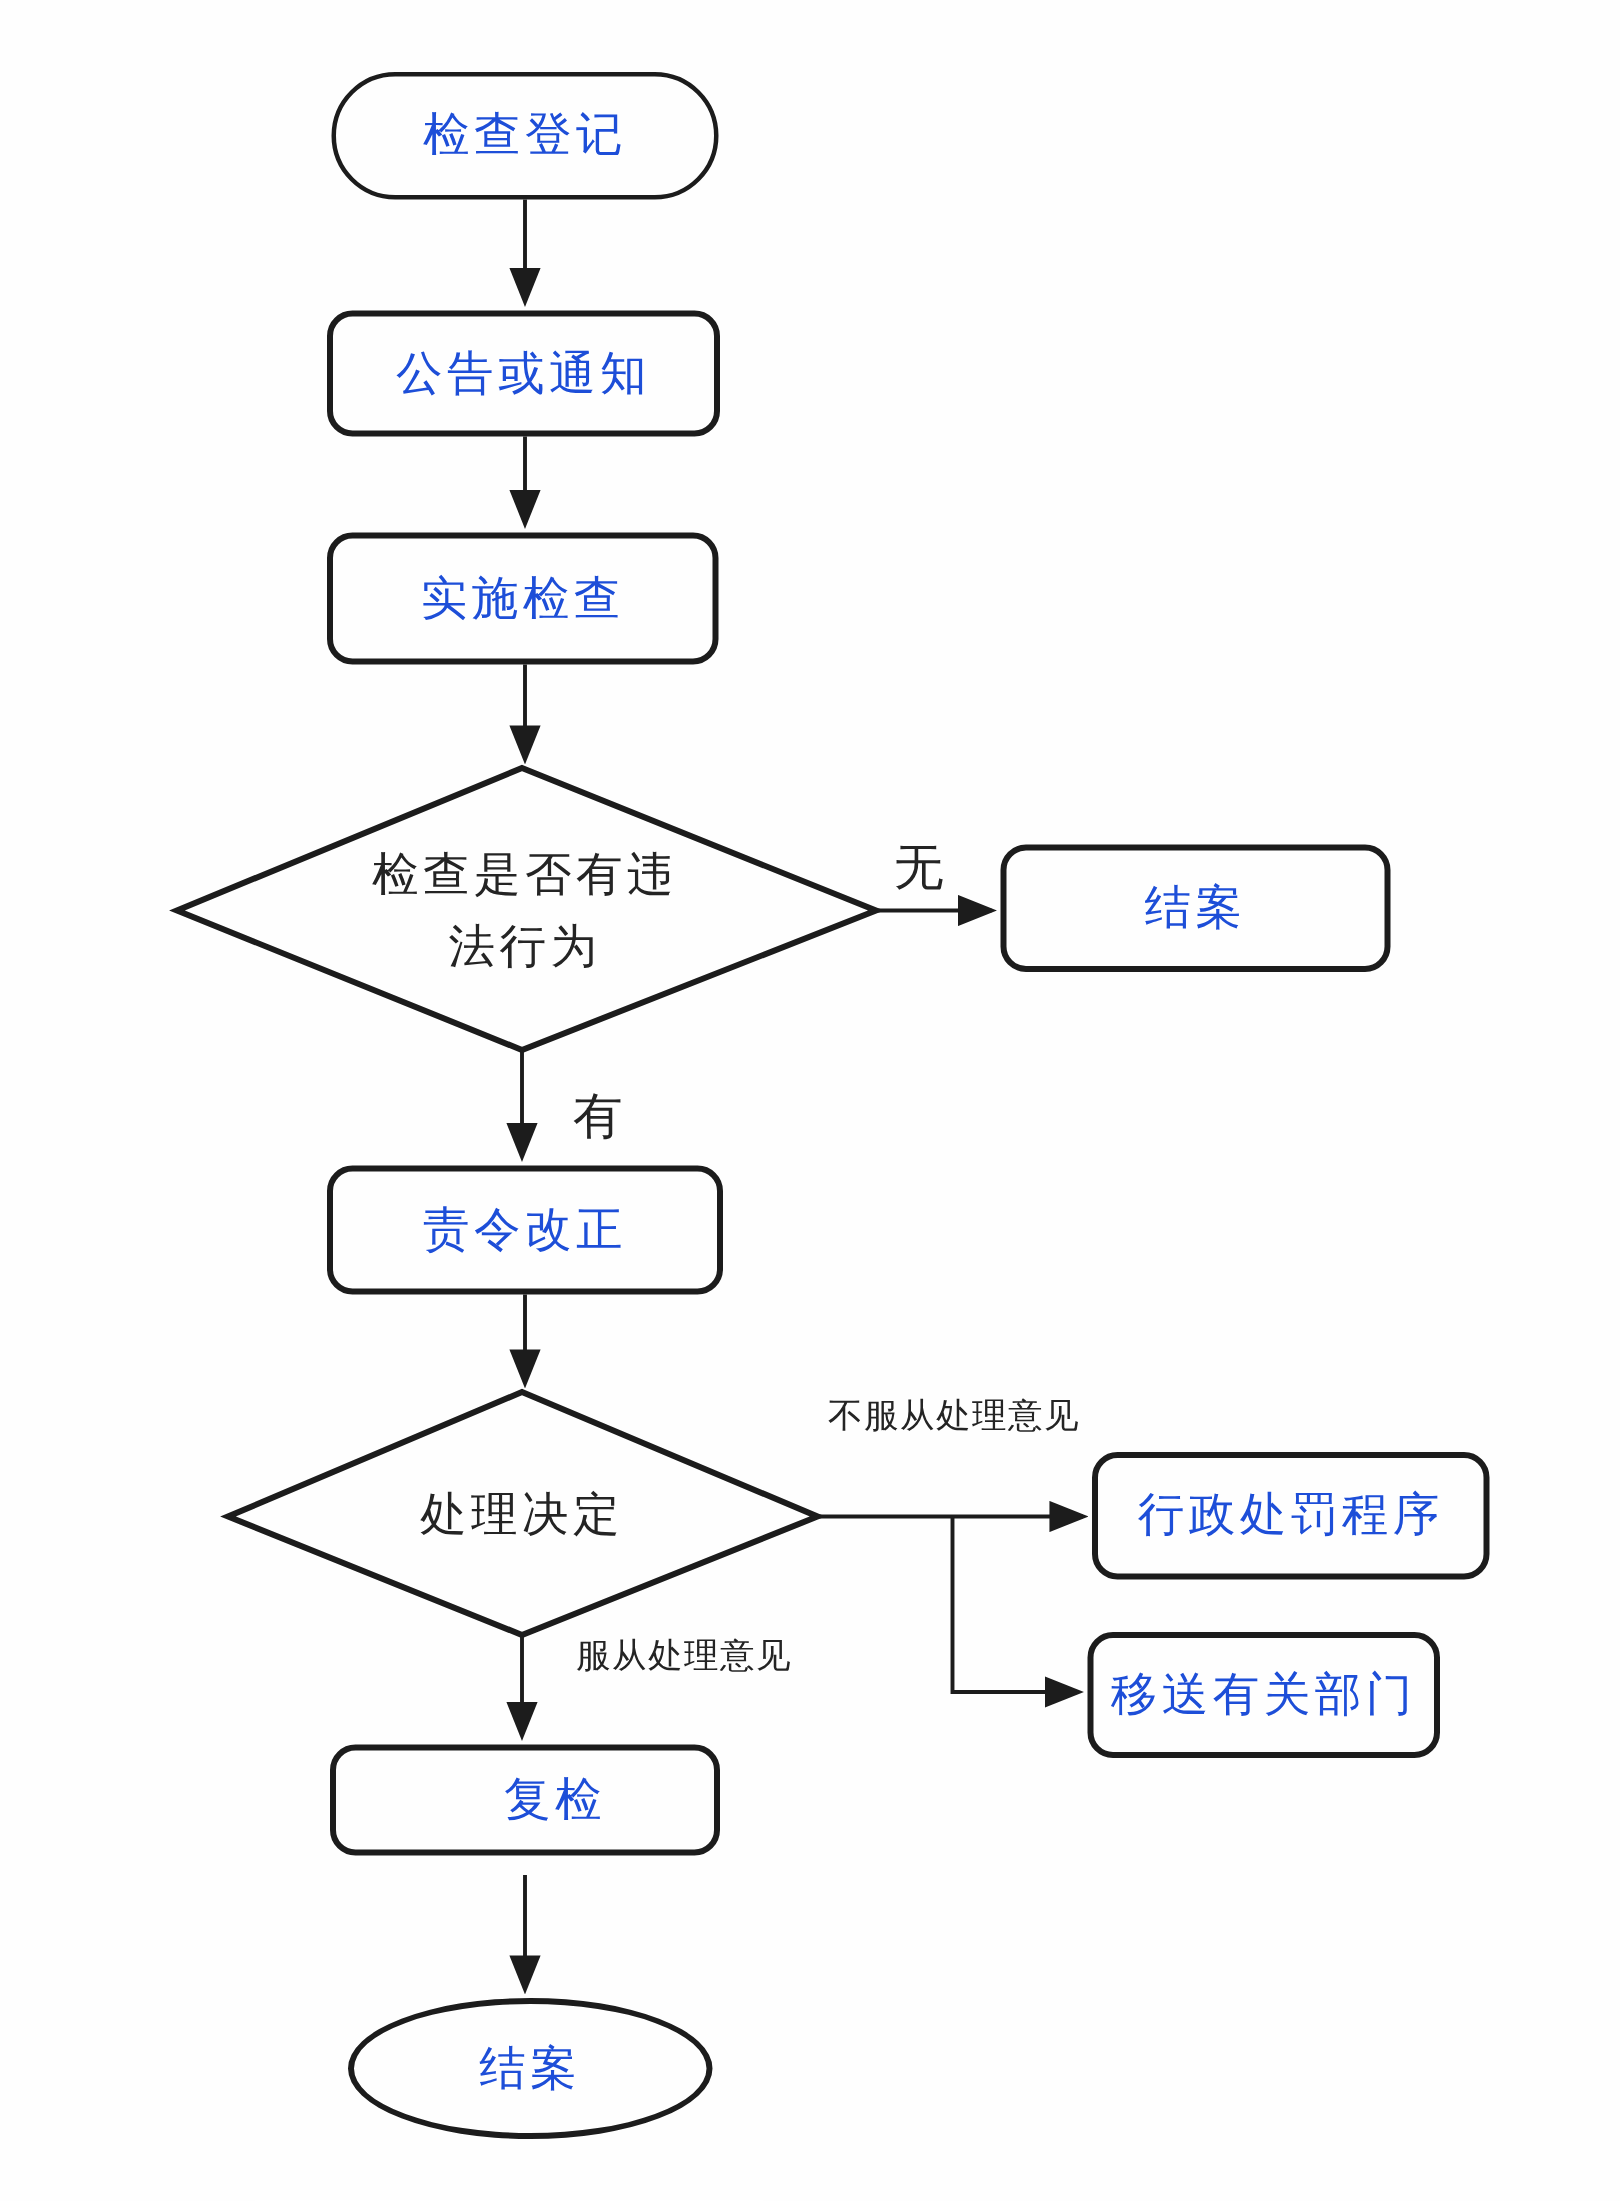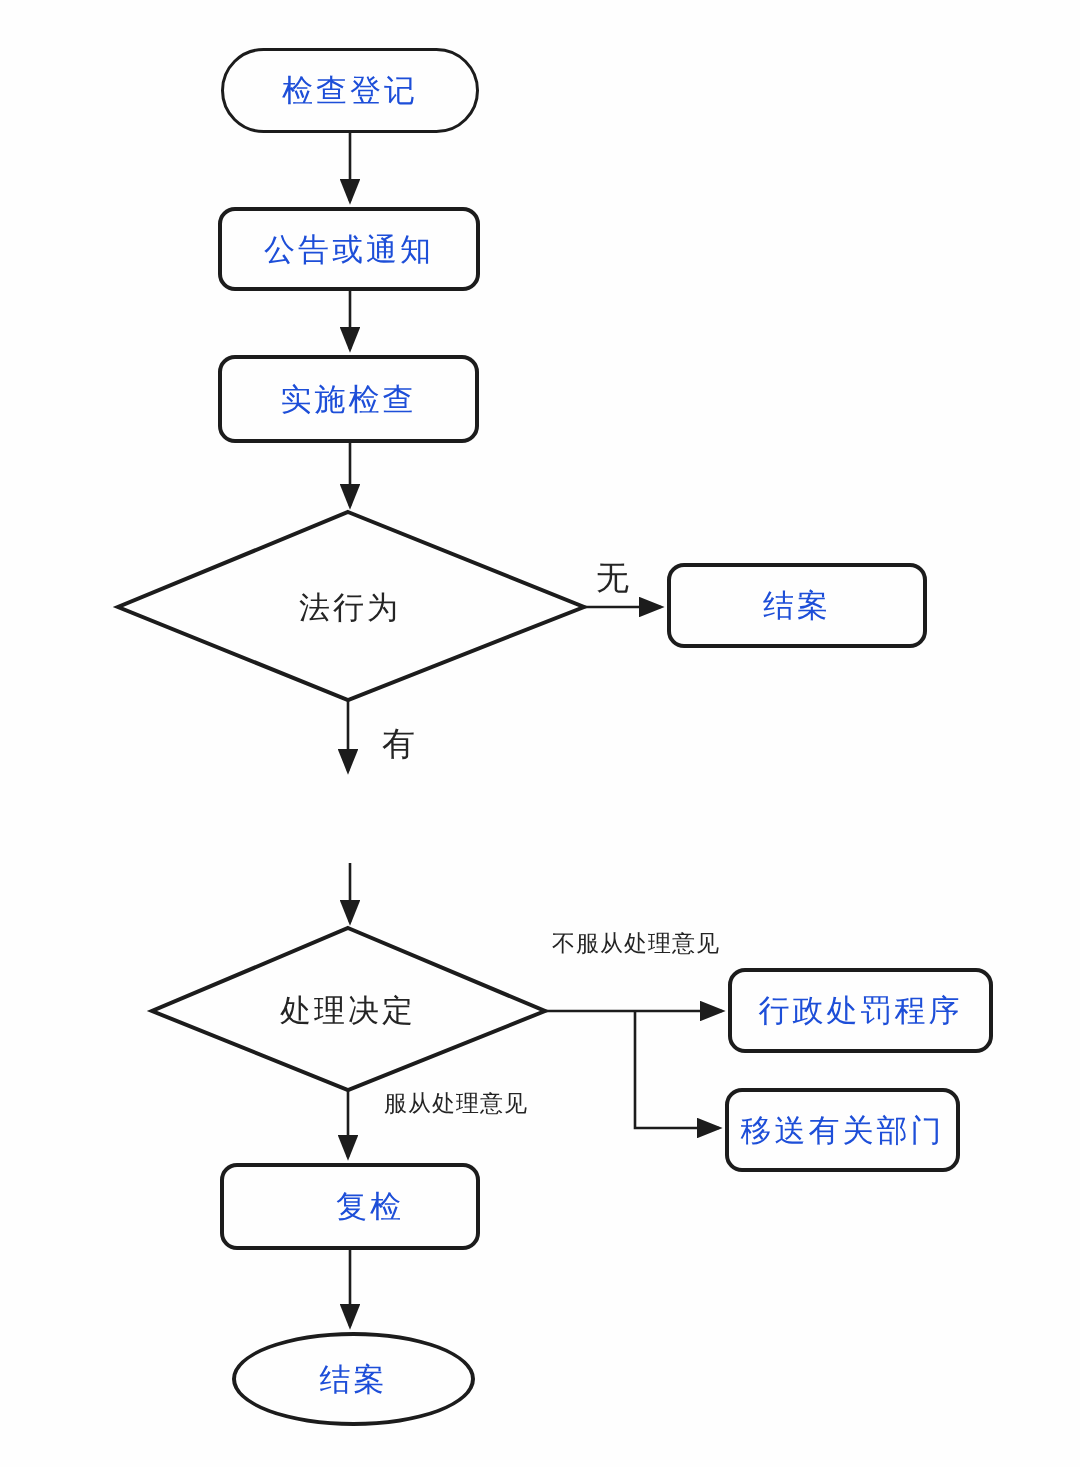--- a/index.html
+++ b/index.html
@@ -64,21 +64,21 @@
   .edge-label.small { font-size: 23px; letter-spacing: 1px; }
 
   
   #n-start    { left: 221px; top:  48px;  width: 258px; height: 85px; }
   #n-notice   { left: 218px; top: 207px;  width: 262px; height: 84px; }
   #n-inspect  { left: 218px; top: 355px;  width: 261px; height: 88px; }
   #n-close1   { left: 667px; top: 563px;  width: 260px; height: 85px; }
   #n-order    { left: 218px; top: 777px;  width: 264px; height: 86px; }
   #n-penalty  { left: 728px; top: 968px;  width: 265px; height: 85px; }
   #n-transfer { left: 725px; top: 1088px; width: 235px; height: 84px; }
-  #n-recheck  { left: 220px; top: 1163px; width: 260px; height: 87px; padding-left: 40px; }
+  #n-recheck  { left: 220px; top: 1163px; width: 260px; height: 74px; padding-left: 40px; }
   #n-end      { left: 232px; top: 1332px; width: 243px; height: 94px; border-width: 4px; }
 
   #dl-violation { left: 198px; top: 540px;  width: 304px; height: 134px; }
   #dl-handling  { left: 218px; top: 970px;  width: 260px; height: 80px;  }
 
   #el-no      { left: 596px; top: 556px; }
   #el-yes     { left: 382px; top: 722px; }
   #el-disobey { left: 552px; top: 928px; }
   #el-obey    { left: 384px; top: 1088px; }
 </style>
@@ -115,27 +115,31 @@
 
   <div id="n-notice" class="node rrect">
     <span>公告或通知</span>
   </div>
 
   <div id="n-inspect" class="node rrect">
     <span>实施检查</span>
   </div>
 
   <div id="dl-violation" class="diamond-label">
+    <span>检查是否有违</span>
     <span>法行为</span>
   </div>
 
   <div id="n-close1" class="node rrect">
     <span>结案</span>
   </div>
 
+  <div id="n-order" class="node rrect">
+    <span>责令改正</span>
+  </div>
 
   <div id="dl-handling" class="diamond-label">
     <span>处理决定</span>
   </div>
 
   <div id="n-penalty" class="node rrect">
     <span>行政处罚程序</span>
   </div>
 
   <div id="n-transfer" class="node rrect">

